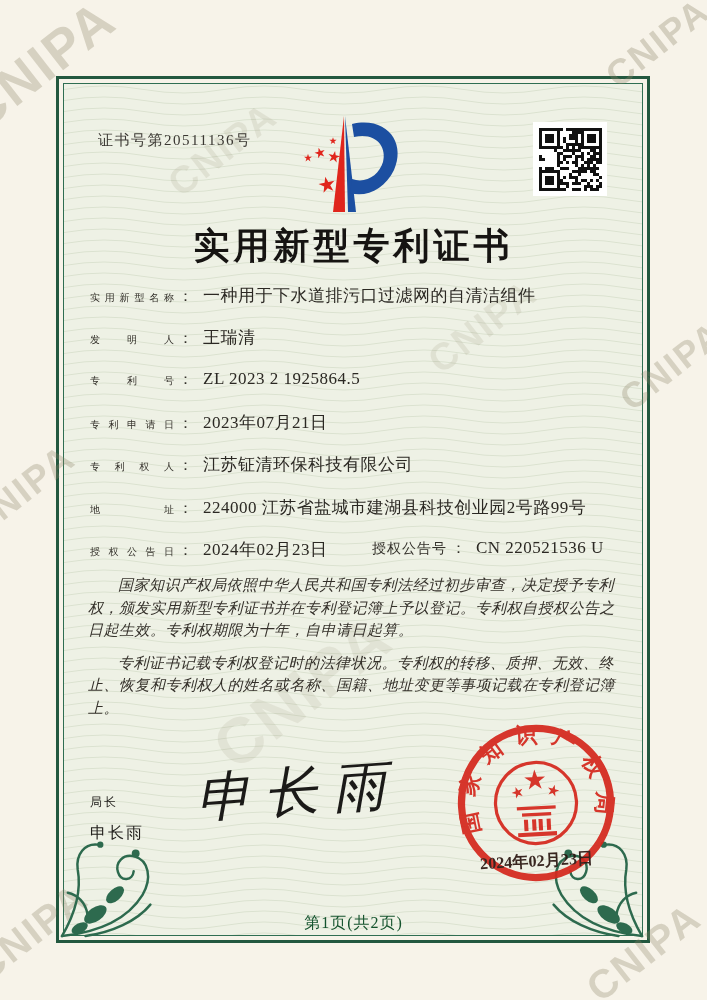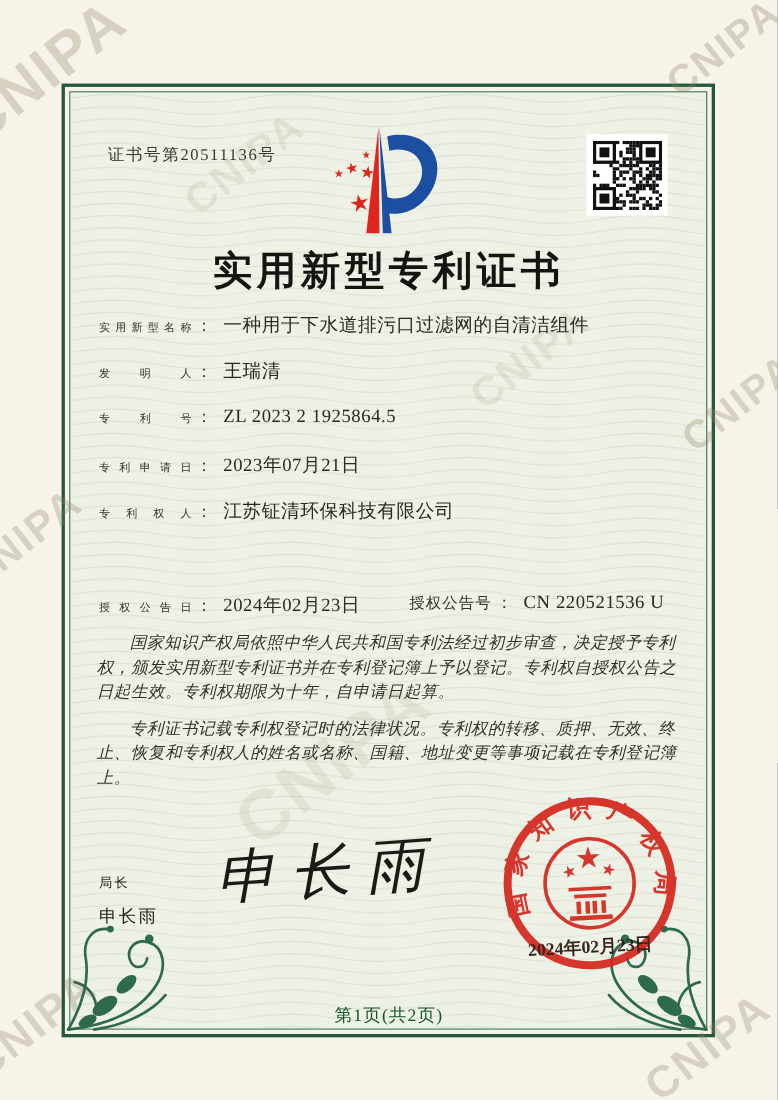--- a/index.html
+++ b/index.html
@@ -265,20 +265,23 @@
     </div>
     <div class="field-row" style="top:369px">
       <span class="flabel">专利号</span><span class="fcolon">：</span><span class="fvalue">ZL 2023 2 1925864.5</span>
     </div>
     <div class="field-row" style="top:411px">
       <span class="flabel">专利申请日</span><span class="fcolon">：</span><span class="fvalue">2023年07月21日</span>
     </div>
     <div class="field-row" style="top:453px">
       <span class="flabel">专利权人</span><span class="fcolon">：</span><span class="fvalue">江苏钲清环保科技有限公司</span>
     </div>
+    <div class="field-row" style="top:496px">
+      <span class="flabel">地址</span><span class="fcolon">：</span><span class="fvalue">224000 江苏省盐城市建湖县科技创业园2号路99号</span>
+    </div>
     <div class="field-row" style="top:538px">
       <span class="flabel">授权公告日</span><span class="fcolon">：</span><span class="fvalue">2024年02月23日</span>
       <span class="grant-group">
         <span class="grant-label">授权公告号</span><span class="fcolon">：</span><span class="fvalue">CN 220521536 U</span>
       </span>
     </div>
 
     <div class="paras">
       <p>国家知识产权局依照中华人民共和国专利法经过初步审查，决定授予专利权，颁发实用新型专利证书并在专利登记簿上予以登记。专利权自授权公告之日起生效。专利权期限为十年，自申请日起算。</p>
       <p>专利证书记载专利权登记时的法律状况。专利权的转移、质押、无效、终止、恢复和专利权人的姓名或名称、国籍、地址变更等事项记载在专利登记簿上。</p>

